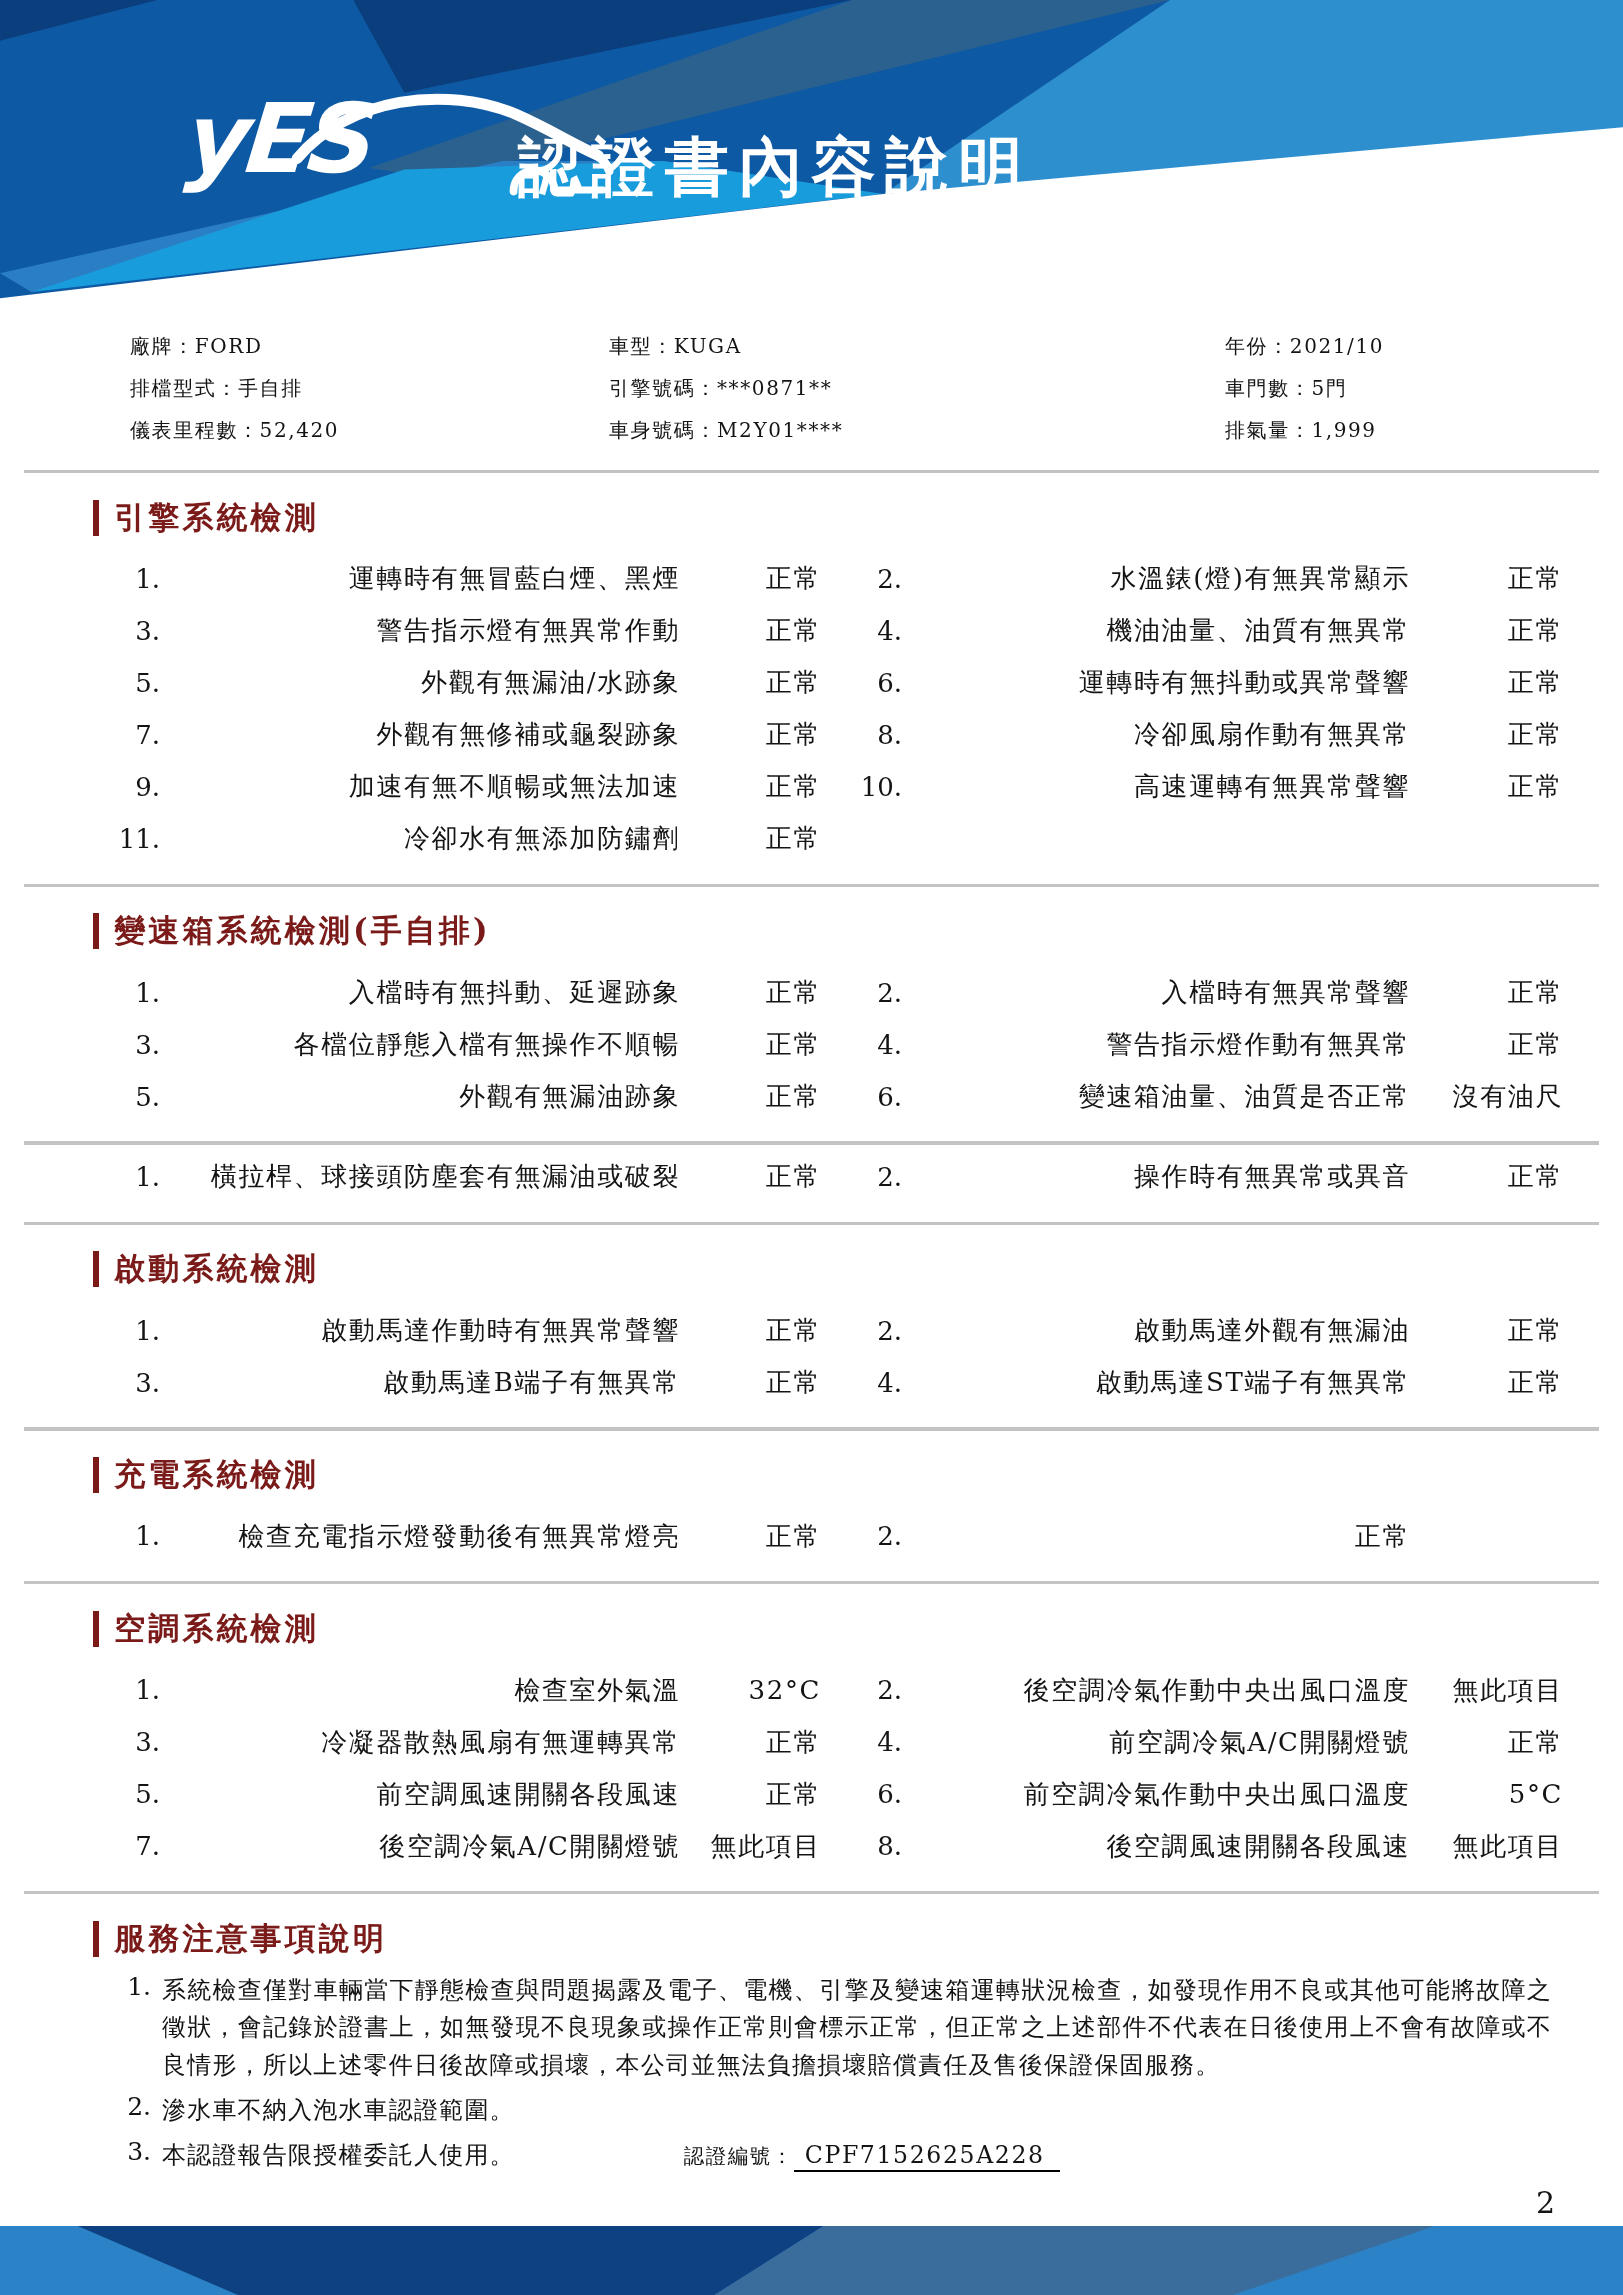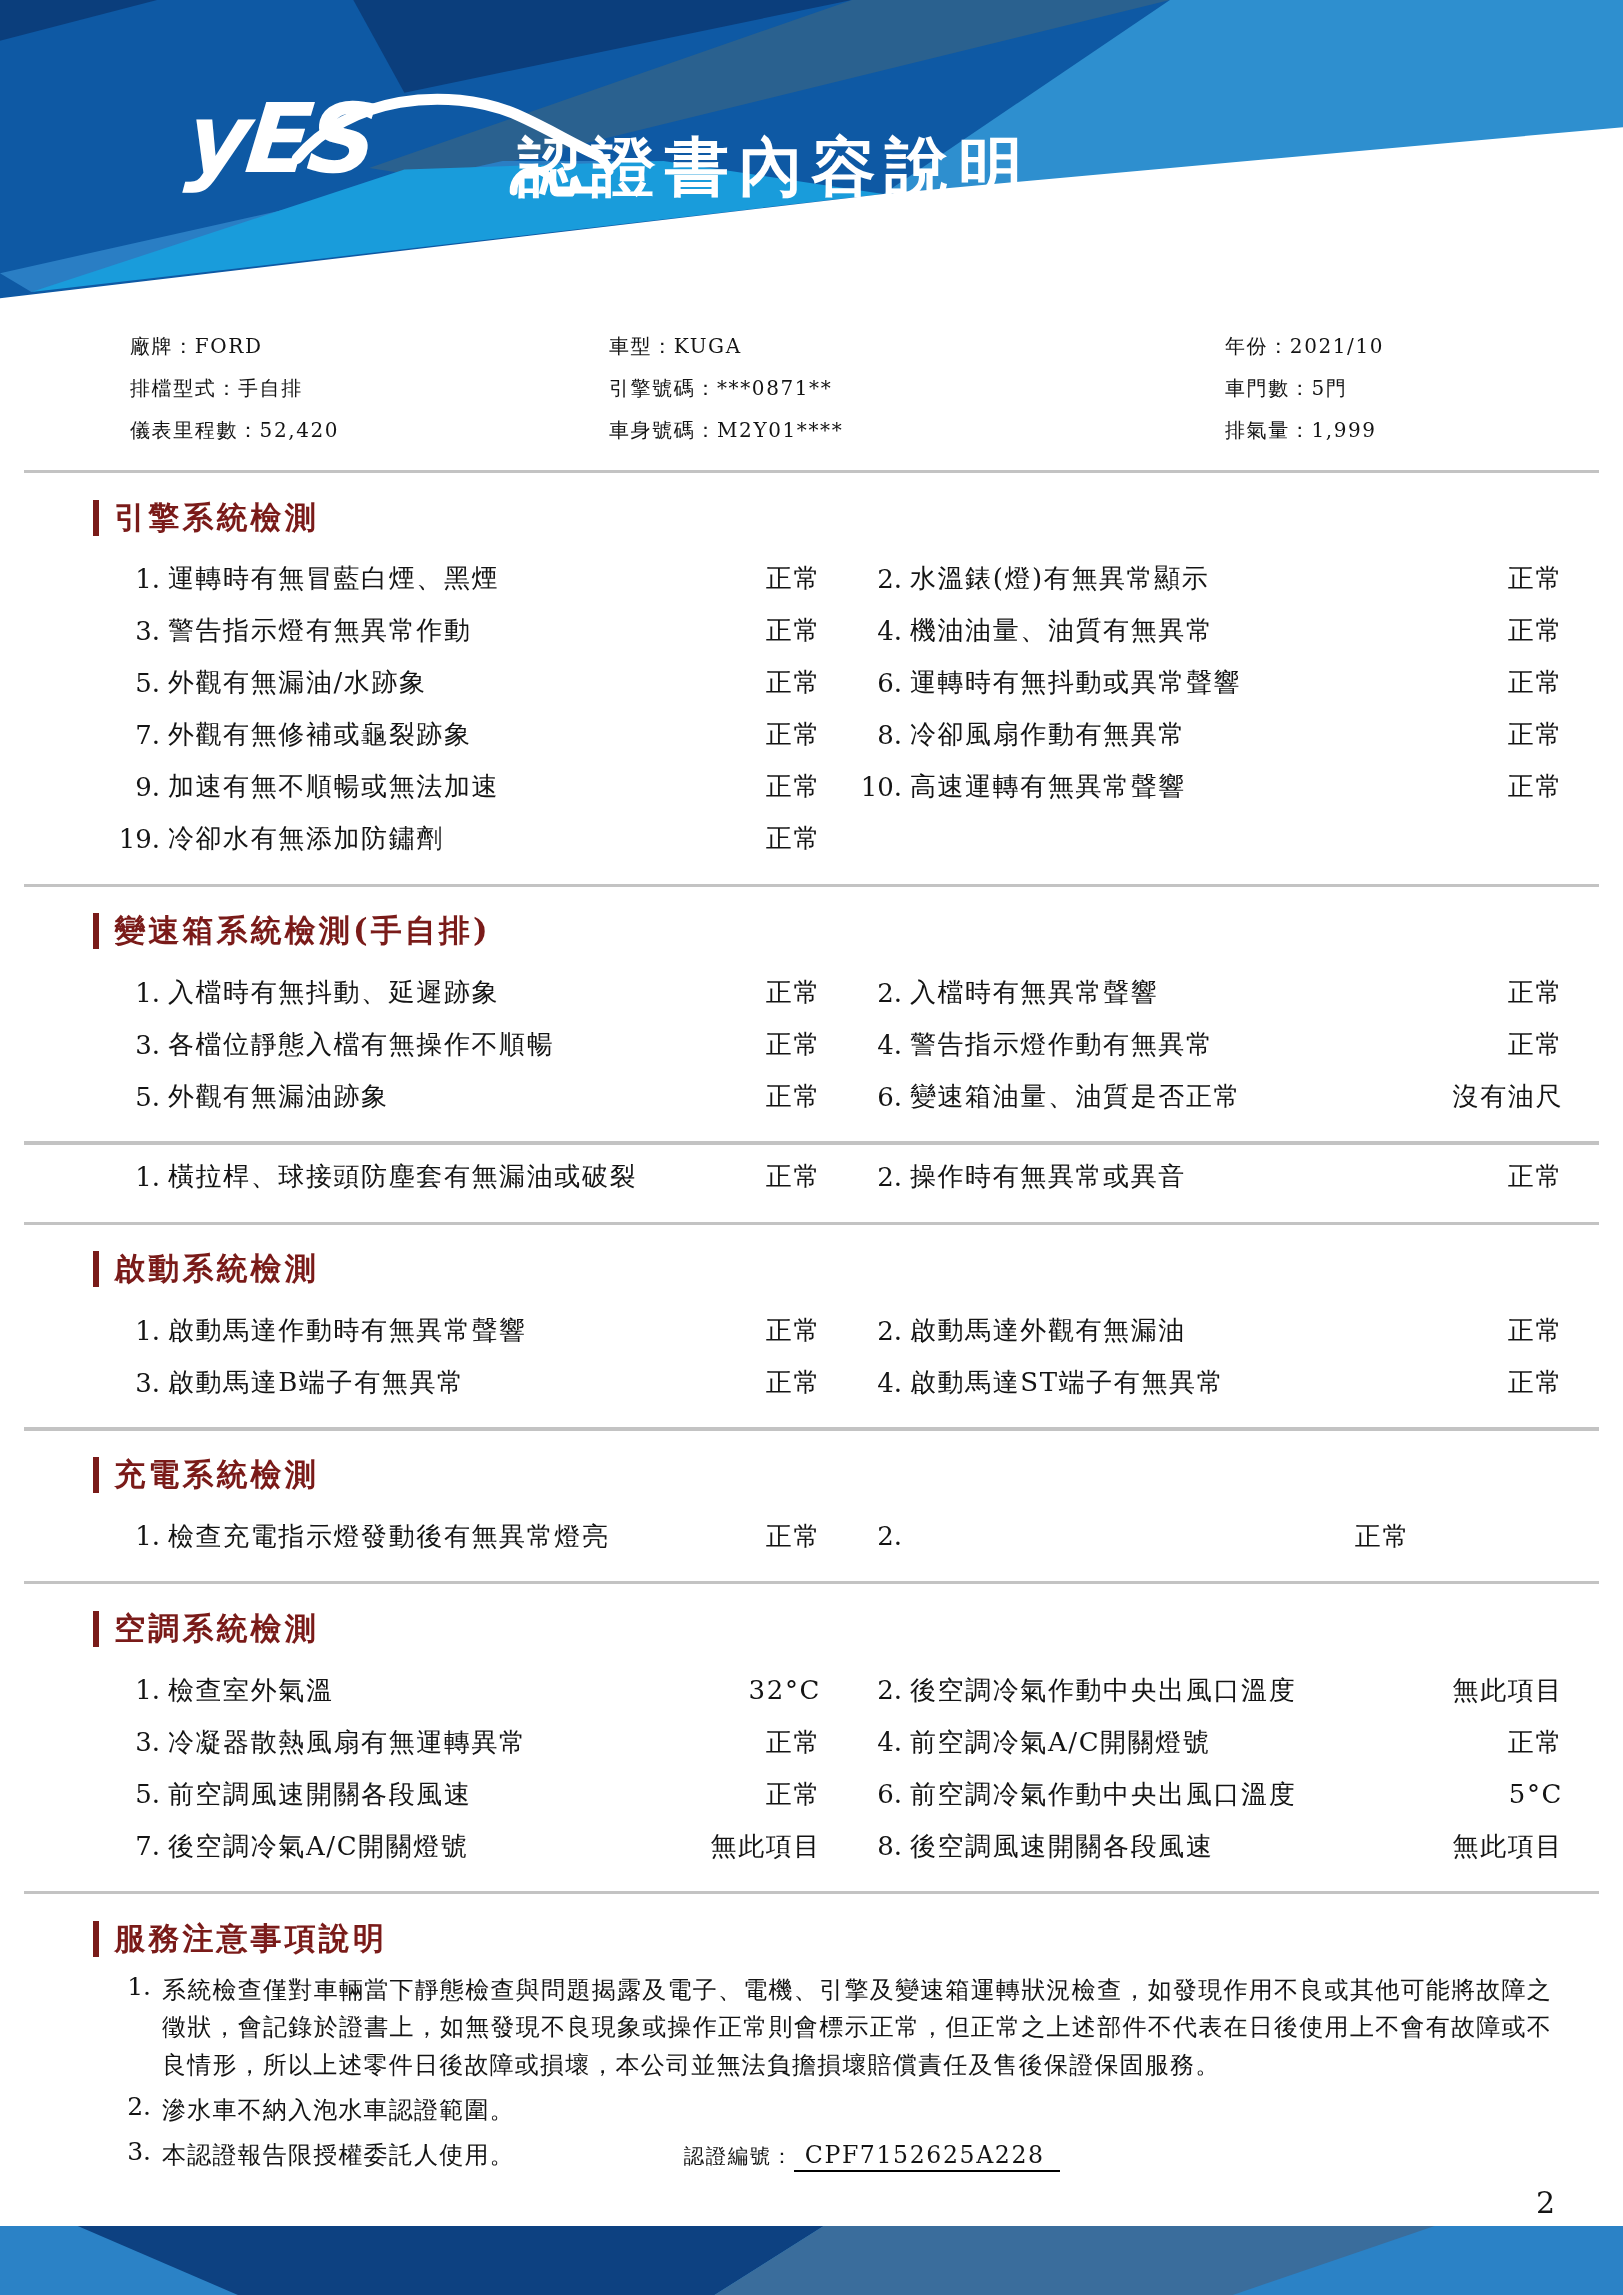--- a/index.html
+++ b/index.html
@@ -36,21 +36,21 @@
   
   .sec-title-row{display:flex;align-items:center;margin:23.6px 0 7.9px 93px;}
   .accent-bar{display:inline-block;width:5.5px;height:36px;background:#7a1b19;margin-right:15.7px;}
   .sec-title{color:#7a1b19;font-weight:bold;font-size:31px;letter-spacing:3.1px;}
   .rows{padding:6.3px 60px 7.9px 110px;}
   .row{display:flex;gap:31px;height:52px;align-items:center;}
   .half{flex:1 1 0;display:grid;align-items:center;}
   .half-l{grid-template-columns:50px 1fr 141px;}
   .half-r{grid-template-columns:50px 1fr 153px;}
   .num{text-align:right;font-size:26px;white-space:nowrap;}
-  .txt{padding-left:7.9px;font-size:26px;letter-spacing:1.6px;white-space:nowrap;overflow:hidden;}
+  .txt{padding-left:7.9px;font-size:26px;letter-spacing:1.6px;white-space:nowrap;overflow:hidden;text-align:right;}
   .res{text-align:right;font-size:26px;letter-spacing:1.6px;white-space:nowrap;}
   
   .notes-items{padding:4.7px 71px 0 118px;}
   .note-item{display:grid;grid-template-columns:44px 1fr;margin-bottom:7.9px;}
   .note-num{text-align:right;font-size:25px;padding-right:11px;}
   .note-text{font-size:24px;line-height:1.55;letter-spacing:1.2px;text-align:justify;}
   .cert-wrap{display:inline-block;margin-left:169px;white-space:nowrap;}
   .cert-label{font-size:20.4px;letter-spacing:1.6px;}
   .cert-value{font-size:23.6px;letter-spacing:1.6px;border-bottom:2.4px solid #000;padding:0 15.7px 1.6px 11px;}
   
@@ -160,21 +160,21 @@
               <span class="res">正常</span>
             </div>
             <div class="half half-r">
               <span class="num">10.</span>
               <span class="txt">高速運轉有無異常聲響</span>
               <span class="res">正常</span>
             </div>
           </div>
           <div class="row">
             <div class="half half-l">
-              <span class="num">19.</span>
+              <span class="num">11.</span>
               <span class="txt">冷卻水有無添加防鏽劑</span>
               <span class="res">正常</span>
             </div>
             <div class="half half-r"></div>
           </div>
         </div>
       </div>
       <div class="sep"></div>
       <div class="section">
         <div class="sec-title-row">

